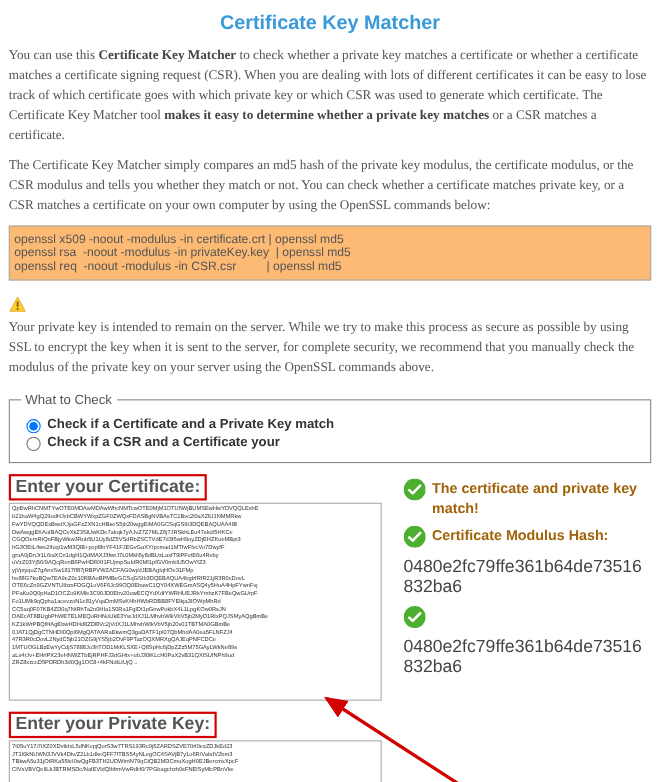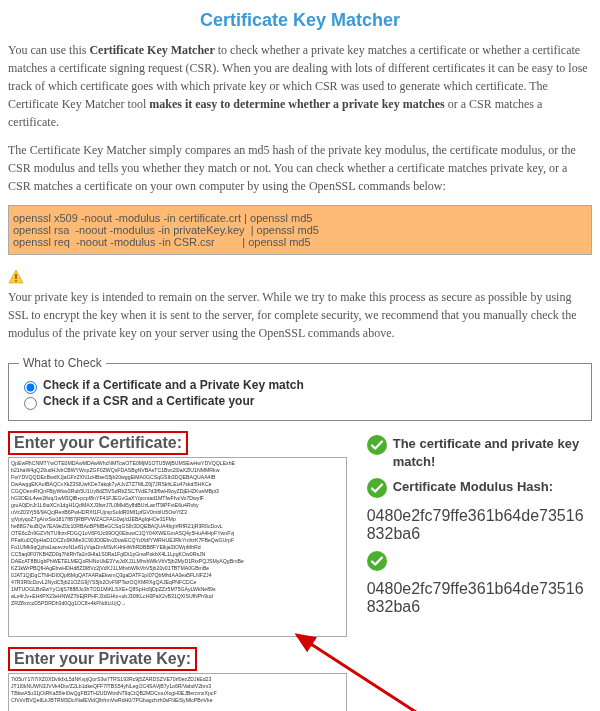--- a/index.html
+++ b/index.html
@@ -62,21 +62,21 @@
     color: #333;
     padding: 2px;
     border: 1px solid #aaa;
     overflow-y: scroll;
     word-break: break-all;
   }
   .ta-cert { height: 180px; }
   .ta-key  { height: 58px; }
   .ok-row { display: flex; align-items: flex-start; margin-top: 8px; }
   .ok-icon { flex: 0 0 auto; margin-right: 6px; }
-  .ok-text { font-size: 13px; font-weight: 700; color: #404040; line-height: 1.35; }
+  .ok-text { font-size: 13px; font-weight: 700; color: #a16207; line-height: 1.35; }
   .hashval { font-size: 16px; color: #444; margin: 6px 0 2px 0; word-break: break-all; }
   .arrow { position: absolute; left: -88px; bottom: -6px; pointer-events: none; }
 </style>
 </head>
 <body>
 
 <h1>Certificate Key Matcher</h1>
 
 <p>
   <span>You can use this </span><b>Certificate Key Matcher</b><span> to check whether a private key matches a certificate or whether a certificate matches a certificate signing request (CSR). When you are dealing with lots of different certificates it can be easy to lose track of which certificate goes with which private key or which CSR was used to generate which certificate. The Certificate Key Matcher tool </span><b>makes it easy to determine whether a private key matches</b><span> or a CSR matches a certificate.</span>

